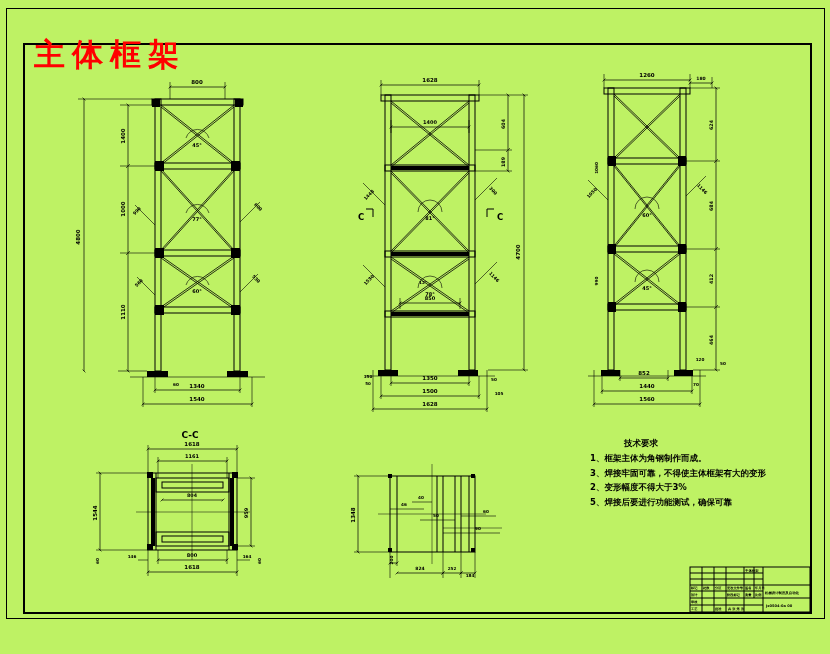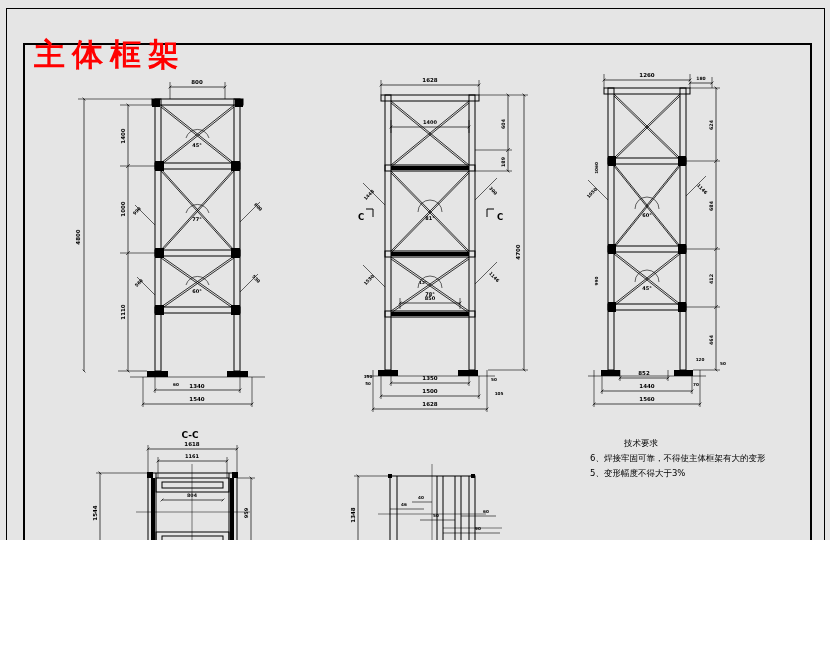--- a/index.html
+++ b/index.html
@@ -1,29 +1,29 @@
 <!DOCTYPE html>
 <html><head>
 <meta charset="utf-8">
 <style>
   html,body{margin:0;padding:0;background:#fff}
-  .sheet{position:relative;width:830px;height:540px;background:#e5e5e5;font-family:"DejaVu Sans",sans-serif;overflow:hidden}
+  .sheet{position:relative;width:830px;height:654px;background:#bef264;font-family:"DejaVu Sans",sans-serif;overflow:hidden}
   .outer-border{position:absolute;left:6px;top:8px;width:817px;height:609px;border:1px solid #000}
   .inner-border{position:absolute;left:23px;top:43px;width:785px;height:567px;border:2px solid #000}
   .red-title{position:absolute;left:34px;top:34px;font-size:31px;font-weight:bold;color:#ff0000;
              font-family:"DejaVu Serif","Liberation Serif",serif;letter-spacing:7px;white-space:nowrap}
   svg.cad{position:absolute;left:0;top:0}
   svg text{font-family:"DejaVu Sans",sans-serif;fill:#000;font-weight:bold}
   .ln{stroke:#000;stroke-width:1;fill:none}
   .blk{fill:#000;stroke:none}
   .brc{stroke:#000;stroke-width:.8;fill:none}
   .dim{stroke:#000;stroke-width:.7;fill:none;marker-start:url(#tk);marker-end:url(#tk)}
   .ext{stroke:#000;stroke-width:.6;fill:none}
   .ctr{stroke:#000;stroke-width:.5;fill:none}
-  .tech{position:absolute;left:590px;top:436px;width:240px;color:#000;font-size:8.5px;font-weight:normal;line-height:14.4px}
+  .tech{position:absolute;left:590px;top:436px;width:240px;color:#000;font-size:8.5px;font-weight:bold;line-height:14.4px}
   .tech-title{padding-left:34px;margin-bottom:1px}
 </style>
 </head>
 <body>
 
 <div class="sheet">
   <div class="outer-border"></div>
   <div class="inner-border"></div>
 
   <div class="red-title">主体框架</div>
@@ -403,16 +403,18 @@
         <text x="755" y="596" font-size="3.2" text-anchor="start">比例</text>
         <text x="728" y="610" font-size="3.2" text-anchor="start">共 张 第 张</text>
         <text x="745" y="572" font-size="3.4" text-anchor="start">主体框架</text>
         <text x="765" y="594" font-size="3.4" text-anchor="start">机械设计制造及自动化</text>
         <text x="766" y="607" font-size="3.6" text-anchor="start">jx0504-0a 00</text>
       </g>
   </svg>
 
   <div class="tech">
     <div class="tech-title">技术要求</div>
-    <div class="tech-item">6、焊接牢固可靠，不得使主体框架有大的变形</div>
-    <div class="tech-item">5、变形幅度不得大于3%</div>
+    <div class="tech-item">1、框架主体为角钢制作而成。</div>
+    <div class="tech-item">3、焊接牢固可靠，不得使主体框架有大的变形</div>
+    <div class="tech-item">2、变形幅度不得大于3%</div>
+    <div class="tech-item">5、焊接后要进行功能测试，确保可靠</div>
   </div>
 </div>
 
 </body></html>

